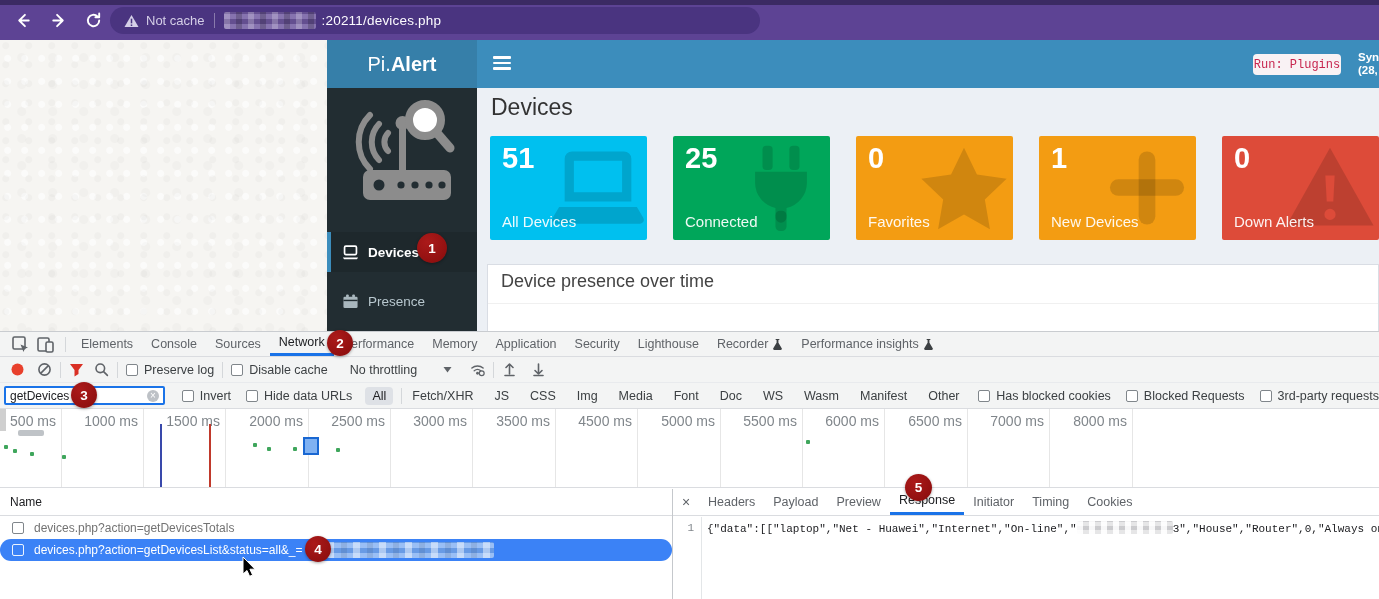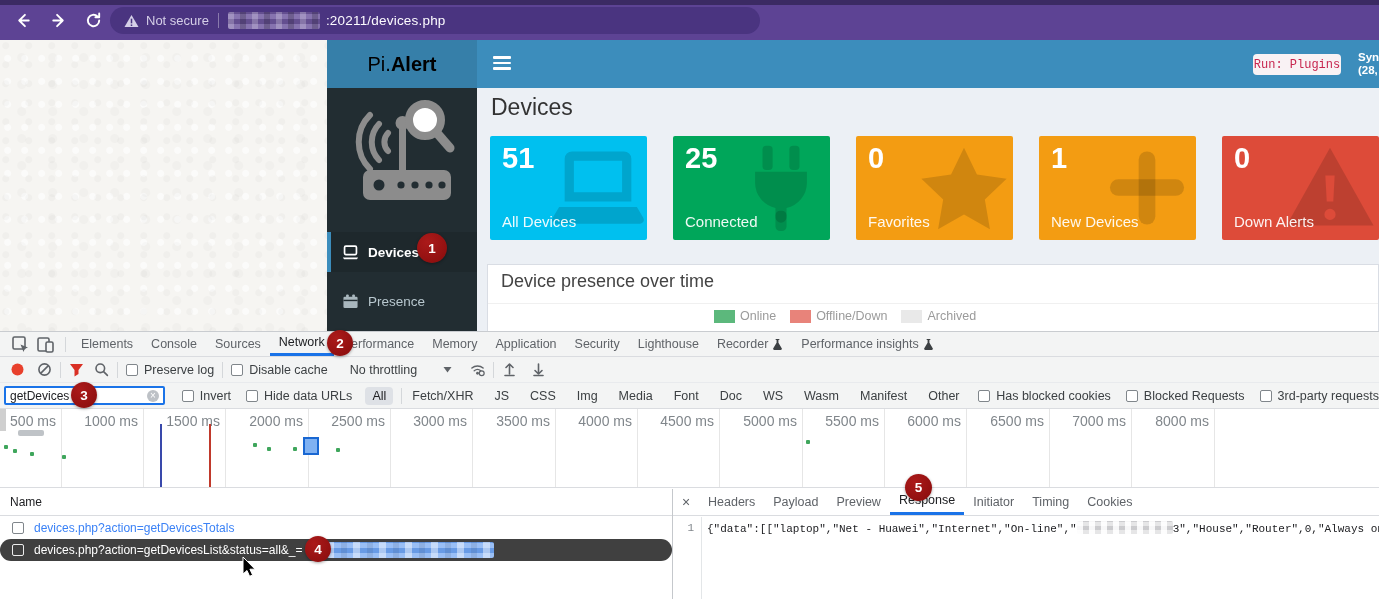--- a/index.html
+++ b/index.html
@@ -37,21 +37,21 @@
   .desktop { left:0; top:40px; width:327px; height:291px; background-color:#f6f5f2;
     background-image:
       radial-gradient(circle at 25% 30%, rgba(0,0,0,.025) 0 3px, transparent 4px),
       radial-gradient(circle at 70% 65%, rgba(0,0,0,.02) 0 4px, transparent 5px),
       radial-gradient(circle at 45% 80%, rgba(255,255,255,.6) 0 3px, transparent 4px);
     background-size: 23px 19px, 31px 27px, 17px 23px; }
 
   
   .app-bg { left:327px; top:40px; width:1052px; height:291px; background:#ecf0f5; }
   .app-logo { left:327px; top:40px; width:150px; height:48px; background:#367fa9;
-    color:#000000; font-size:20px; display:flex; align-items:center; justify-content:center; }
+    color:#ffffff; font-size:20px; display:flex; align-items:center; justify-content:center; }
   .app-header { left:477px; top:40px; width:902px; height:48px; background:#3c8dbc; }
   .hamburger { left:493px; top:56px; width:18px; height:15px; color:#fff; }
   .hamburger div { height:2.6px; background:#fff; margin-bottom:3px; border-radius:1px; }
   .run-plugins { left:1253px; top:54px; width:88px; height:21px; background:#f9f2f4;
     color:#c7254e; font-family:"Liberation Mono", monospace; font-size:12px;
     border:none; border-radius:4px; display:flex; align-items:center; justify-content:center; }
   .hdr-right { left:1358px; top:51px; width:40px; height:28px; color:#fff; font-weight:bold;
     font-size:11.5px; line-height:13px; overflow:hidden; }
 
   .sidebar { left:327px; top:88px; width:150px; height:243px; background:#222d32; overflow:hidden; }
@@ -108,23 +108,23 @@
     display:flex; overflow:hidden; }
   .tl-col { border-right:1px solid #e6e6e6; flex:none; text-align:right; padding:4px 5px 0 0;
     color:#80868b; font-size:14px; white-space:nowrap; overflow:hidden; }
   .wfdot { position:absolute; width:4px; height:4px; background:#3fa65c; border-radius:1px; }
   .wfline { position:absolute; top:424px; width:2px; height:63px; }
   .wfsel { left:303px; top:437px; width:16px; height:18px; background:#7fb1f2; border:2px solid #1967d2; }
 
   .req-pane { left:0; top:489px; width:672px; height:110px; background:#fff; }
   .req-head { left:0; top:489px; width:672px; height:27px; border-bottom:1px solid #dadce0;
     display:flex; align-items:center; padding-left:10px; color:#202124; background:#fff; }
-  .req-row { width:672px; height:22px; display:flex; align-items:center; font-size:12px; color:#3b82f6; }
+  .req-row { width:672px; height:22px; display:flex; align-items:center; font-size:12px; color:#737373; }
   .req-row .cb { margin:0 10px 0 12px; width:12px; height:12px; }
-  .req-row-sel { background:#404040; color:#fff;border-radius:11px; }
+  .req-row-sel { background:#3b82f6; color:#fff;border-radius:11px; }
   .req-row-sel .cb { border-color:rgba(255,255,255,.9); background:transparent; }
 
   .det-pane { left:672px; top:489px; width:707px; height:110px; background:#fff; border-left:1px solid #c5c8cc; }
   .det-tabs { left:673px; top:489px; width:706px; height:27px; border-bottom:1px solid #dadce0;
     display:flex; align-items:stretch; color:#5f6368; font-size:12.5px; }
   .det-x { width:26px; text-align:center; line-height:26px; font-size:14px; color:#5f6368; }
   .det-tab { padding:0 9px; line-height:26px; white-space:nowrap; }
   .det-tab.active { color:#202124; border-bottom:3px solid #1a73e8; line-height:23px; }
   .gutter { left:673px; top:517px; width:29px; height:82px; background:#fff; border-right:1px solid #e3e6e8;
     text-align:right; padding:5px 7px 0 0; color:#80868b; font-family:"Liberation Mono", monospace; font-size:11px; }
@@ -159,21 +159,21 @@
     <svg viewBox="0 0 20 20">
         <path d="M16 10a6 6 0 1 1-1.8-4.3M16 2.5v4h-4" stroke="#fff" stroke-width="2" fill="none" stroke-linecap="round" stroke-linejoin="round"></path>
       </svg>
   </div>
   <div class="abs omnibox">
     <svg style="width:15px;height:14px;flex:none" viewBox="0 0 16 14">
       <path d="M8 0.5 15.5 13.5 H0.5 Z" fill="#d5cfe7"></path>
         <rect x="7.2" y="4.5" width="1.6" height="5" fill="#4a3480"></rect>
         <rect x="7.2" y="10.7" width="1.6" height="1.6" fill="#4a3480"></rect>
     </svg>
-    <span class="notsecure">Not secure</span>
+    <span class="notsecure">Not cache</span>
     <span class="omni-sep"></span>
     <span class="pixel pixel-purple"></span>
     <span class="urlpath" style="margin-left:6px">:20211/devices.php</span>
   </div>
 
   <div class="abs desktop"></div>
 
   <div class="abs app-bg"></div>
   <div class="abs app-logo">
     <span>Pi.</span>
@@ -267,28 +267,20 @@
     <div class="card-val">0</div>
     <svg class="card-icon" viewBox="0 0 100 95">
       <path fill-rule="evenodd" d="M50 4 97 88H3zm-5 30h10l-1.5 28h-7zM50 70a6 6 0 1 1 0 12 6 6 0 0 1 0-12z"></path>
     </svg>
     <div class="card-label">Down Alerts</div>
   </div>
 
   <div class="abs panel"></div>
   <div class="abs panel-title">Device presence over time</div>
   <div class="abs panel-div"></div>
-  <div class="abs legend">
-    <span class="sw" style="background: rgb(92, 184, 124);"></span>
-    <span class="lbl">Online</span>
-    <span class="sw" style="background: rgb(232, 131, 122);"></span>
-    <span class="lbl">Offline/Down</span>
-    <span class="sw" style="background: rgb(233, 233, 233);"></span>
-    <span class="lbl">Archived</span>
-  </div>
 
   <div class="abs devtools"></div>
 
   <div class="abs dt-tabbar">
     <svg class="dt-ticon" viewBox="0 0 17 17">
       <rect x="1" y="1" width="12" height="12" rx="1.5" fill="none" stroke="#5f6368" stroke-width="1.6"></rect>
       <path d="M8.5 8.5 16 11.5l-3.2 1.2L11.5 16z" fill="#5f6368"></path>
     </svg>
     <svg class="dt-ticon" viewBox="0 0 17 17">
       <rect x="1" y="2" width="11" height="13" rx="1.5" fill="none" stroke="#5f6368" stroke-width="1.6"></rect>
@@ -406,21 +398,20 @@
   </div>
 
   <div class="abs tl">
     <div class="tl-col" style="width:62px">500 ms</div>
     <div class="tl-col" style="width:82px">1000 ms</div>
     <div class="tl-col" style="width:82px">1500 ms</div>
     <div class="tl-col" style="width:83px">2000 ms</div>
     <div class="tl-col" style="width:82px">2500 ms</div>
     <div class="tl-col" style="width:82px">3000 ms</div>
     <div class="tl-col" style="width:83px">3500 ms</div>
-    <div class="tl-col" style="width:82px">4000 ms</div>
     <div class="tl-col" style="width:82px">4500 ms</div>
     <div class="tl-col" style="width:83px">5000 ms</div>
     <div class="tl-col" style="width:82px">5500 ms</div>
     <div class="tl-col" style="width:82px">6000 ms</div>
     <div class="tl-col" style="width:83px">6500 ms</div>
     <div class="tl-col" style="width:82px">7000 ms</div>
     <div class="tl-col" style="width:83px">8000 ms</div>
   </div>
 
   <div class="abs" style="left:0;top:409px;width:6px;height:22px;background:#cfcfcf"></div>

